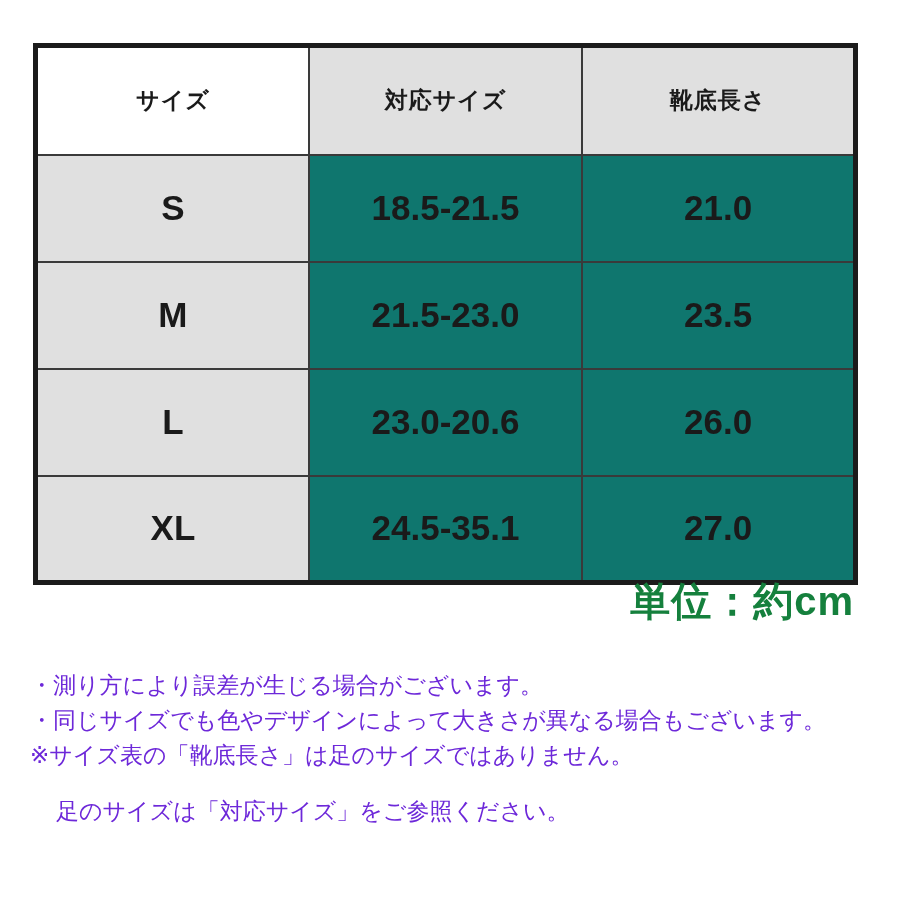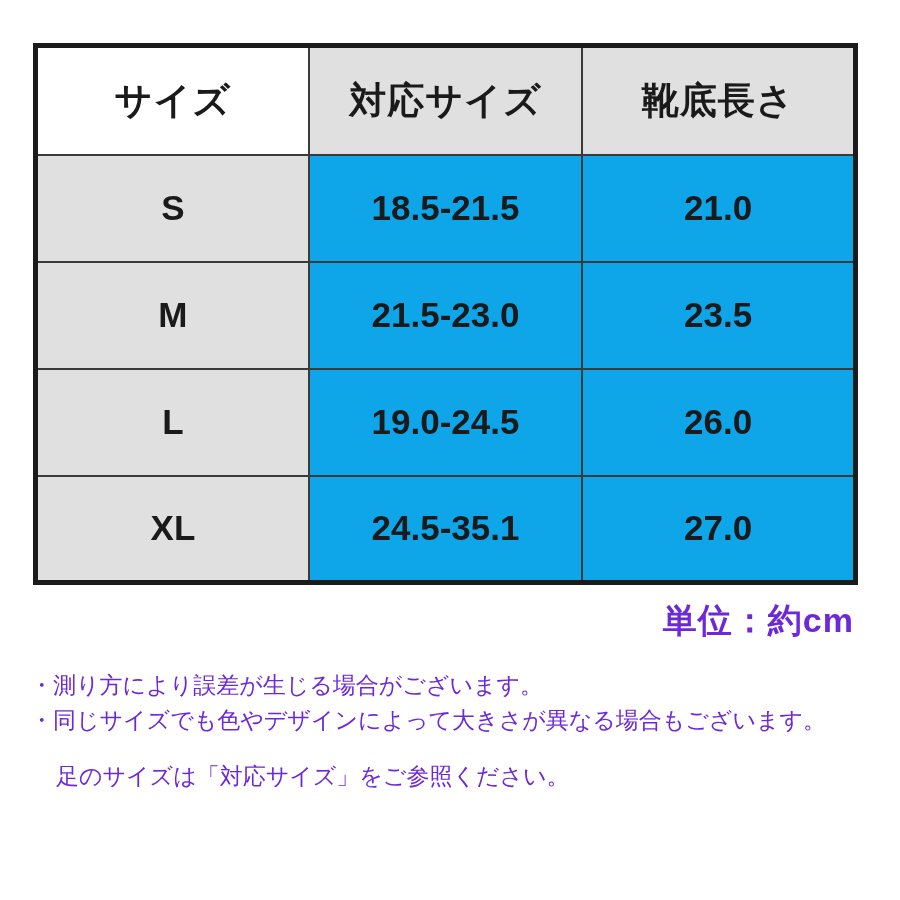--- a/index.html
+++ b/index.html
@@ -36,44 +36,44 @@
     padding: 0;
     overflow: hidden;
   }
   table.size-table tr.header-row {
     height: 92px;
   }
   table.size-table tr.data-row {
     height: 90px;
   }
   table.size-table th {
-    font-size: 37px;
+    font-size: 23px;
     font-weight: bold;
     background: #e0e0e0;
     letter-spacing: 1px;
   }
   table.size-table th.white-cell {
     background: #ffffff;
   }
   table.size-table td {
     font-size: 35px;
     font-weight: 600;
-    background: #0ea5e9;
+    background: #0f766e;
   }
   table.size-table td.gray-cell {
     background: #e0e0e0;
   }
   .unit-label {
     position: absolute;
-    top: 598px;
+    top: 574px;
     right: 46px;
-    font-size: 34px;
+    font-size: 40px;
     font-weight: 600;
     letter-spacing: 1px;
-    color: #6d28d9;
+    color: #15803d;
   }
   .notes {
     position: absolute;
     left: 30px;
     top: 668px;
     width: 860px;
     font-size: 23px;
     line-height: 35px;
     font-weight: 500;
     color: #6d28d9;
@@ -103,32 +103,33 @@
         <td>18.5-21.5</td>
         <td>21.0</td>
       </tr>
       <tr class="data-row">
         <td class="gray-cell">M</td>
         <td>21.5-23.0</td>
         <td>23.5</td>
       </tr>
       <tr class="data-row">
         <td class="gray-cell">L</td>
-        <td>19.0-24.5</td>
+        <td>23.0-20.6</td>
         <td>26.0</td>
       </tr>
       <tr class="data-row">
         <td class="gray-cell">XL</td>
         <td>24.5-35.1</td>
         <td>27.0</td>
       </tr>
     </tbody>
   </table>
 
   <div class="unit-label">単位：約cm</div>
 
   <div class="notes">
     <div class="note-line">・測り方により誤差が生じる場合がございます。</div>
     <div class="note-line">・同じサイズでも色やデザインによって大きさが異なる場合もございます。</div>
+    <div class="note-line">※サイズ表の「靴底長さ」は足のサイズではありません。</div>
     <div class="note-line indent">足のサイズは「対応サイズ」をご参照ください。</div>
   </div>
 
 </div>
 
 </body></html>

